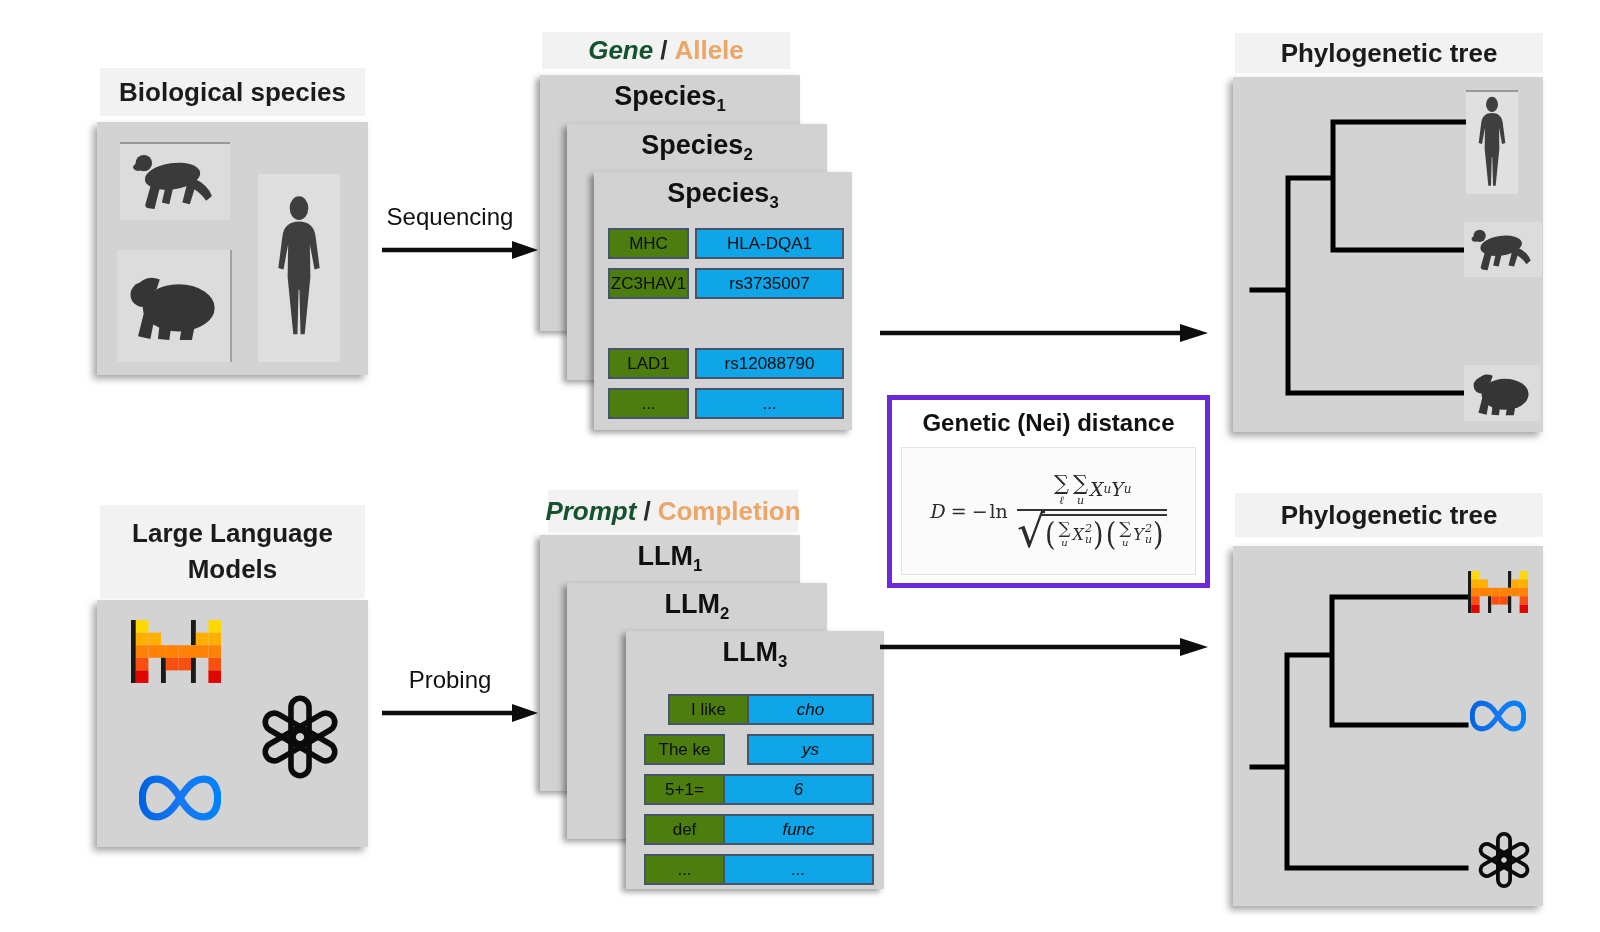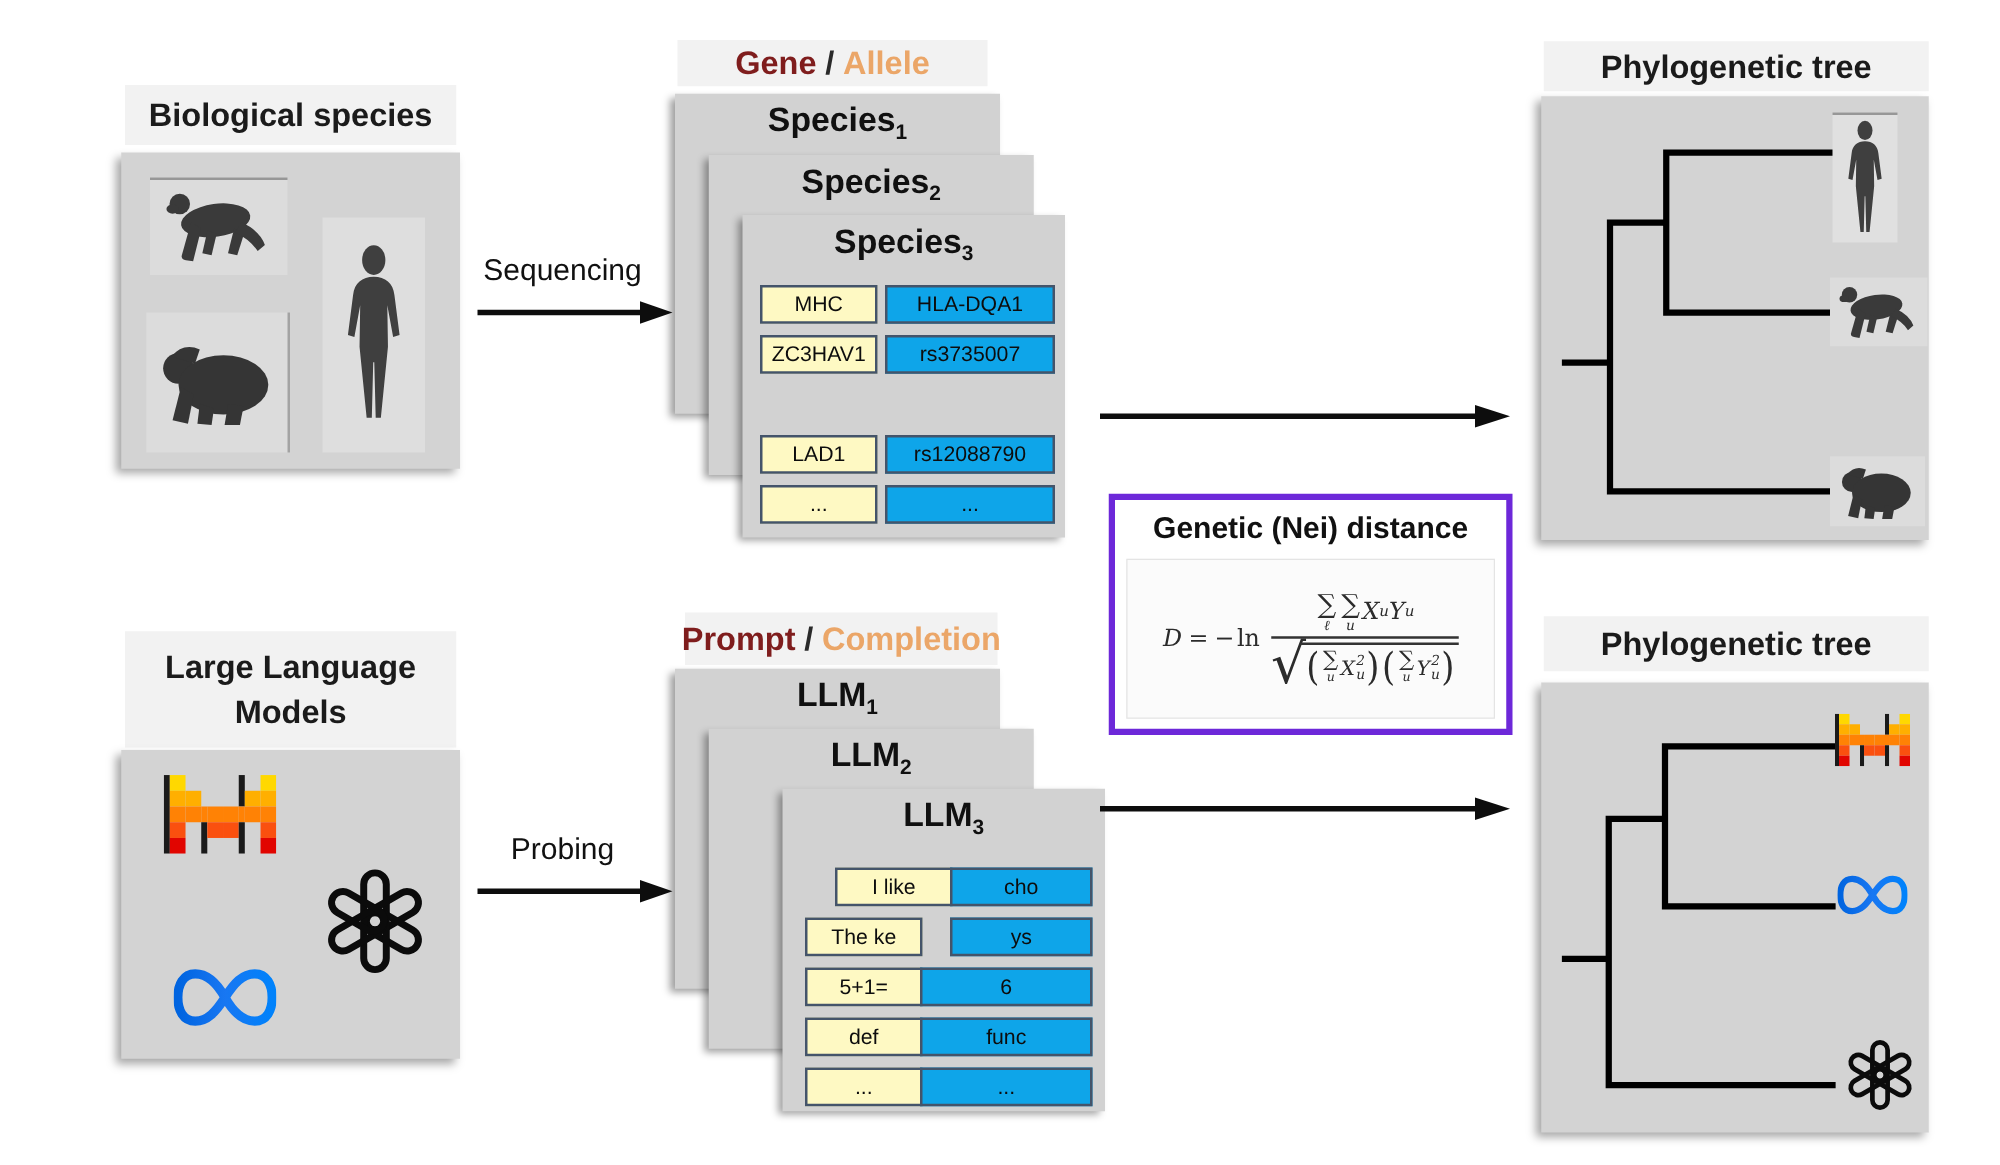--- a/index.html
+++ b/index.html
@@ -7,30 +7,30 @@
   #stage { position:relative; width:1600px; height:932px; background:#fff; }
 
   .banner { position:absolute; background:#f2f2f2; display:flex; flex-direction:column; align-items:center; justify-content:center; font-weight:700; color:#1b1b1b; text-align:center; }
   .graybox { position:absolute; background:#d3d3d3; box-shadow:-4px 4px 7px rgba(0,0,0,0.35); }
   .card { position:absolute; background:#d2d2d2; box-shadow:-4px 3px 6px rgba(0,0,0,0.38); }
   .card-title { text-align:center; font-size:27px; font-weight:600; color:#101010; margin-top:6px; }
   .card-title sub { font-size:0.62em; }
 
   .tbl-row { position:absolute; display:flex; height:31px; }
   .cell { border:2px solid #44546A; display:flex; align-items:center; justify-content:center; font-size:17px; color:#0d0d0d; }
-  .cell.teal { background:#fef9c3; width:94px; flex:none; }
+  .cell.teal { background:#4d7c0f; width:81px; flex:none; }
   .cell.orange { background:#0ea5e9; flex:1; }
   .gap-table .cell.teal { margin-right:6px; }
-  .joined-table .cell.orange { margin-left:-2px; }
+  .joined-table .cell.orange { margin-left:-2px;font-style:italic; }
 
   .arrow-label { position:absolute; font-size:24px; color:#111; text-align:center; font-weight:500; }
   .arrow-svg { position:absolute; }
 
   .stack-header { font-size:26px; font-weight:700; }
-  .stack-header .lft { color:#7f1d1d; }
+  .stack-header .lft { color:#14532d;font-style:italic; }
   .stack-header .sep { color:#2a2a2a; margin:0 7px; }
   .stack-header .rgt { color:#EBA668; }
 
   .patch { position:absolute; background:#dcdcdc; display:flex; align-items:center; justify-content:center; }
   .patch.topline { border-top:2px solid #979797; }
   .patch.rightline { border-right:2px solid #a3a3a3; }
 
   
   .formula-box { position:absolute; left:887px; top:395px; width:323px; height:193px; background:#ffffff; border:5px solid #6d28d9; }
   .formula-title { text-align:center; font-size:24px; font-weight:700; color:#111; margin-top:9px; }

